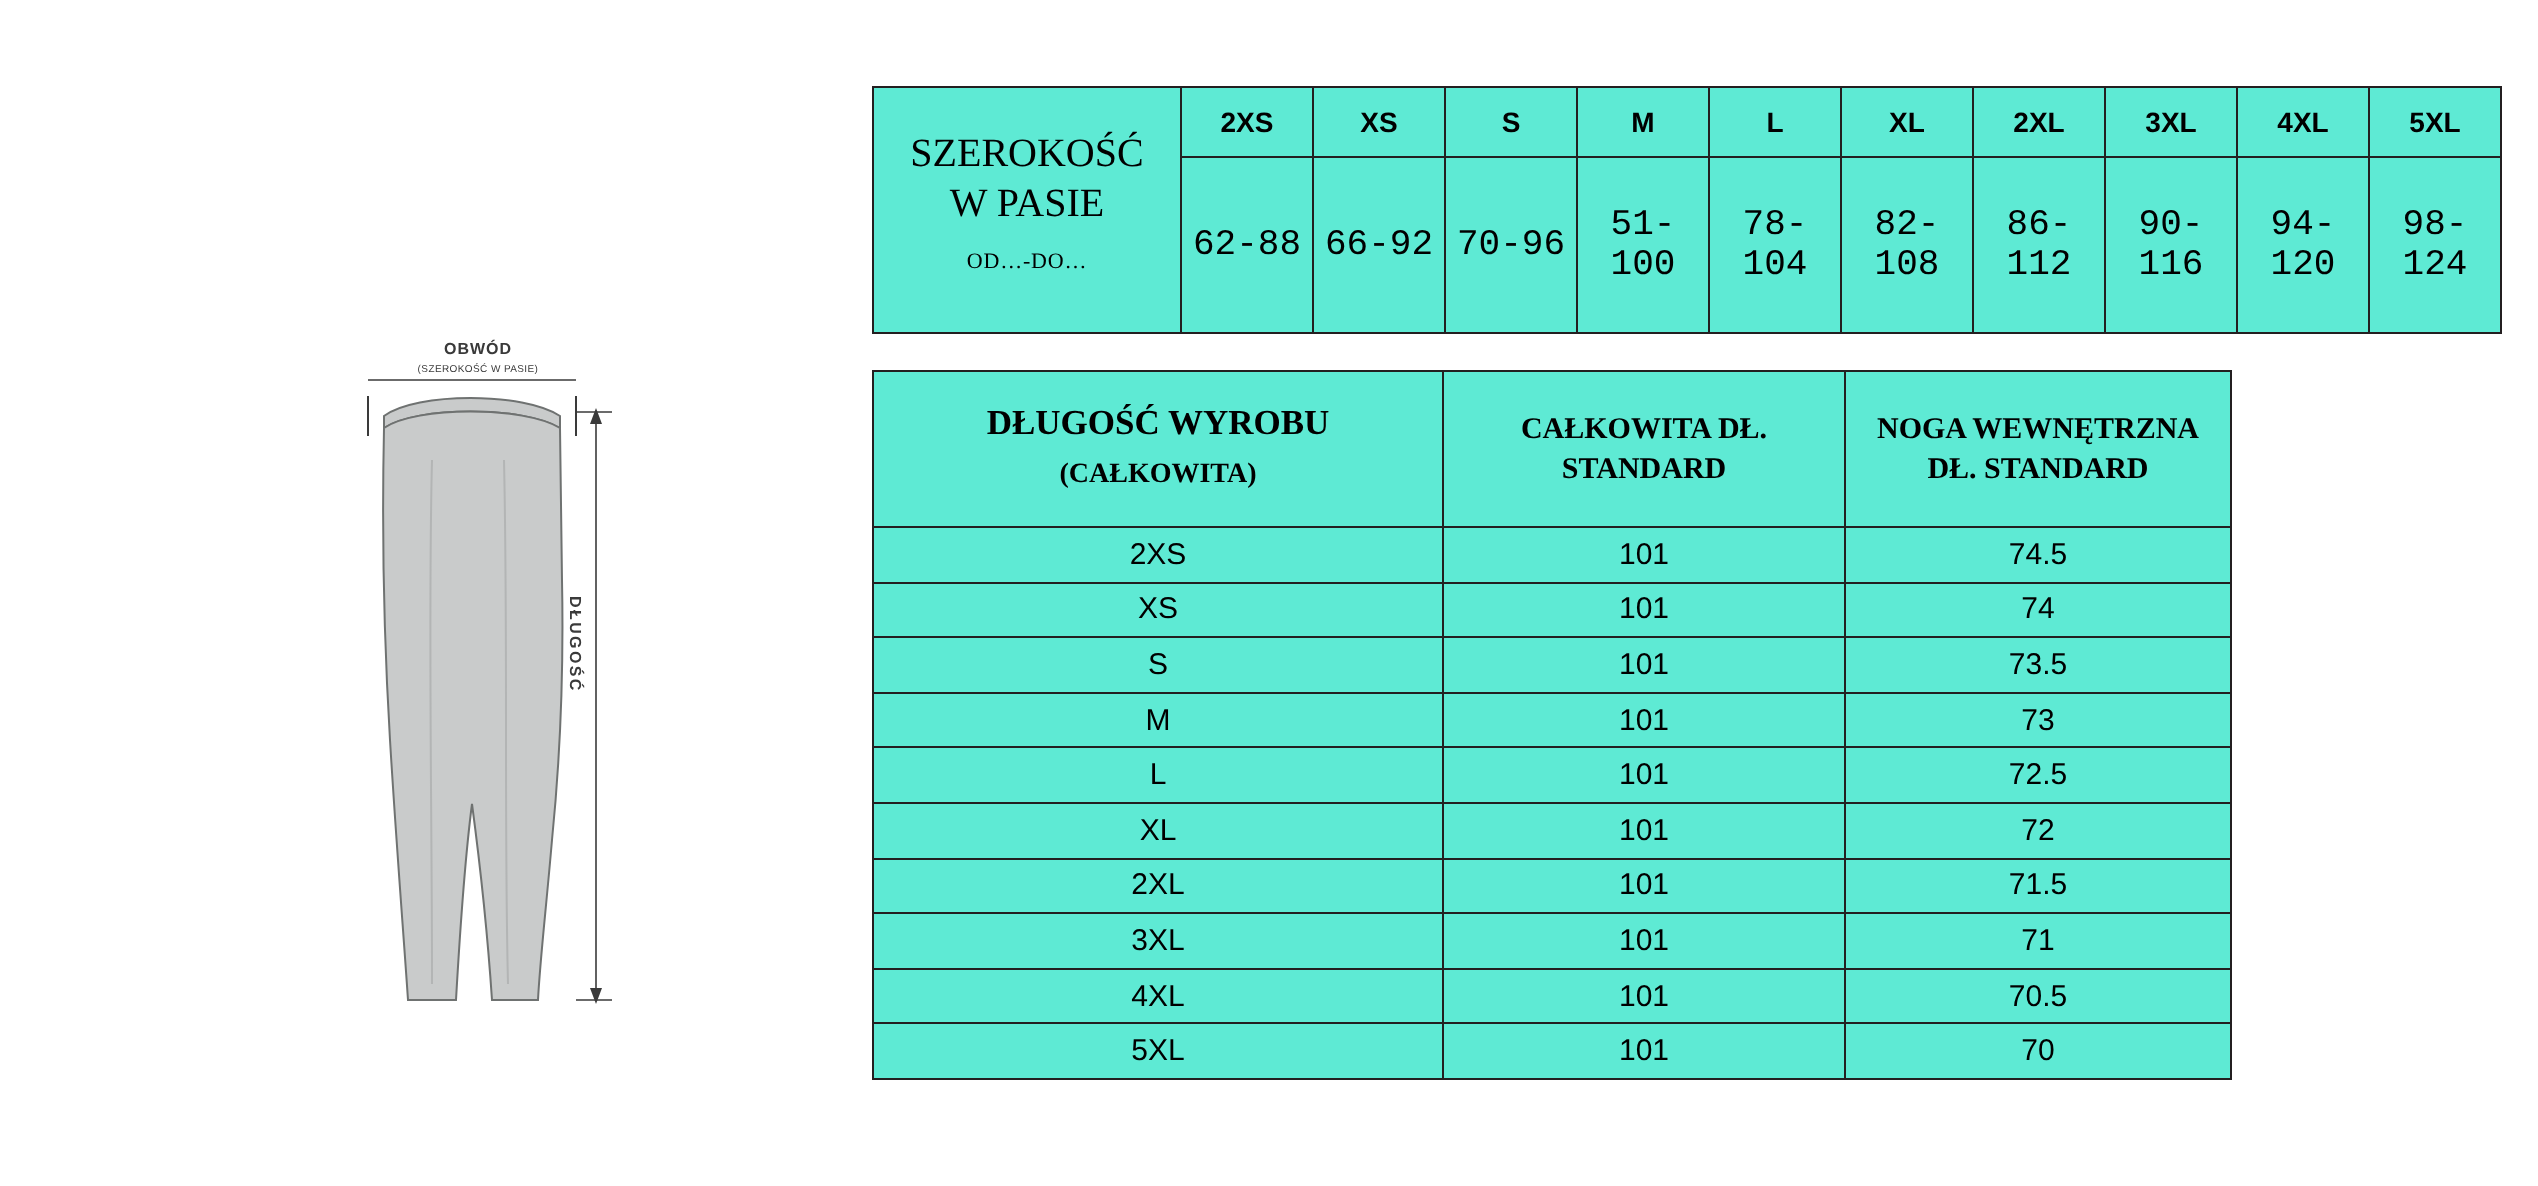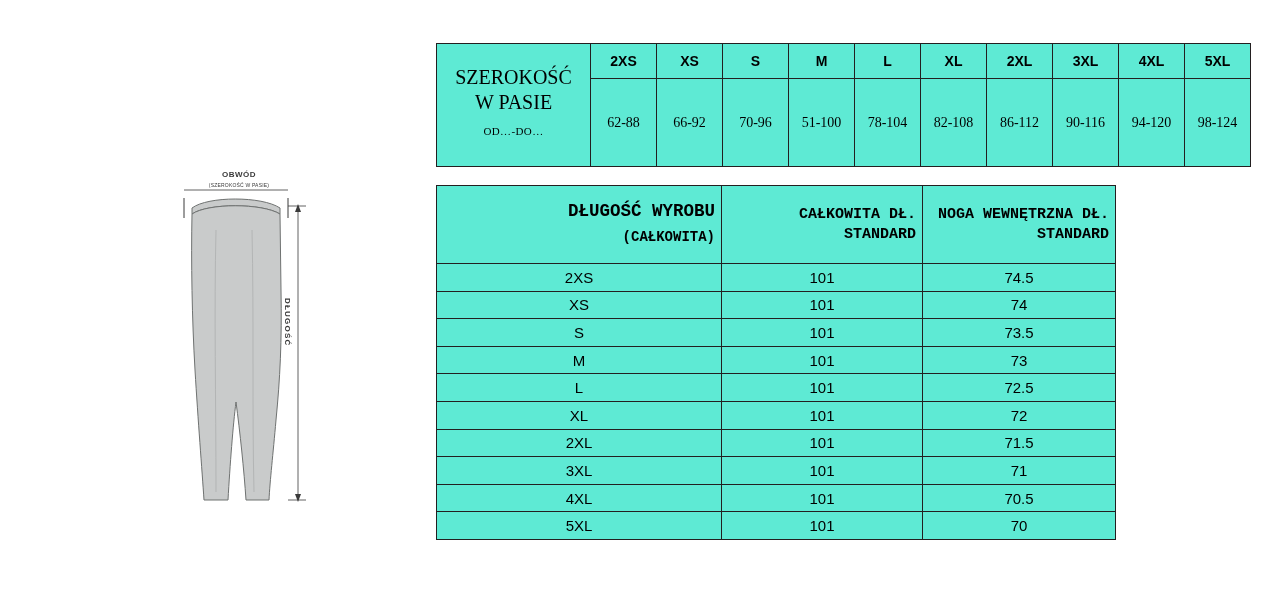--- a/index.html
+++ b/index.html
@@ -119,36 +119,35 @@
   #waist-table .size-h {
     width: 63px;
     height: 32px;
     font-family: "Liberation Sans", sans-serif;
     font-weight: bold;
     font-size: 14px;
   }
   #waist-table .size-h.wide { width: 63px; }
   #waist-table .val {
     height: 85px;
-    font-family: Liberation Serif, serif;
-    font-size: 14px;
+    font-family: Liberation Mono, monospace;
+    font-size: 18px;
     margin-top: 44px;
   }
 
   
   #length-table {
     left: 436px;
     top: 185px;
   }
   #length-table .head td {
-    font-family: Liberation Mono, monospace;
+    font-family: Liberation Serif, serif;
     font-weight: bold;
     height: 77px;
     padding: 0 6px;
-    text-align: right;
   }
   #length-table .head .c1 {
     width: 272px;
     font-size: 17.5px;
     line-height: 23px;
   }
   #length-table .head .c1 .sub {
     display: block;
     font-size: 14px;
     padding-top: 3px;

